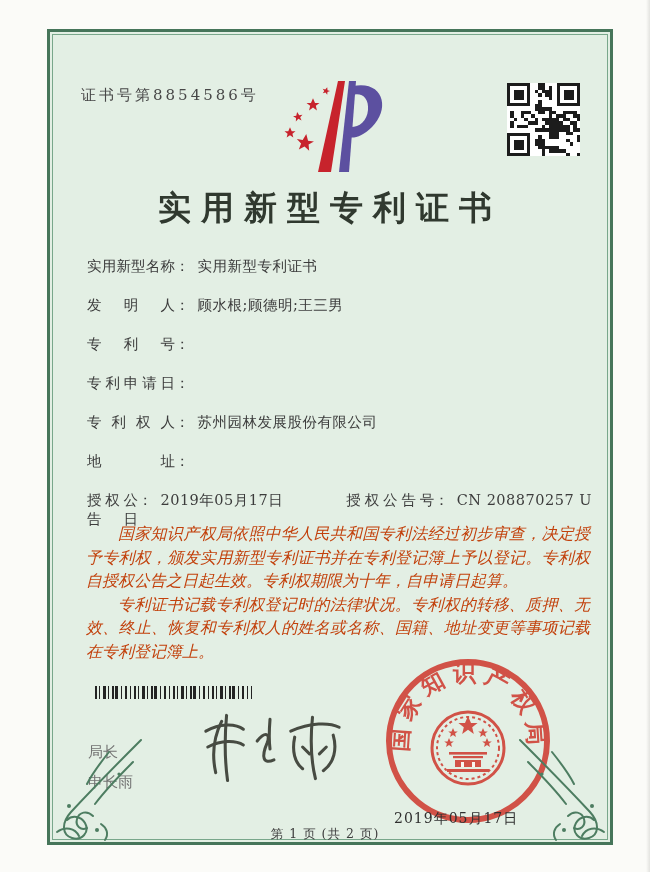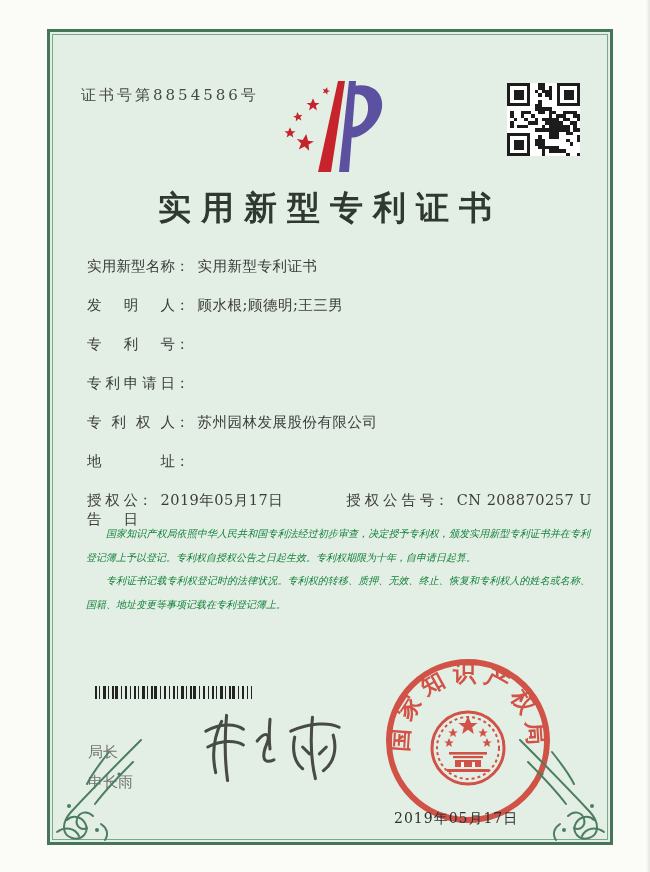--- a/index.html
+++ b/index.html
@@ -57,21 +57,21 @@
     display:inline-block;width:88px;
     text-align:justify;text-align-last:justify;letter-spacing:0;
   }
   .fcolon{margin:0 2px 0 0;}
   .fvalue{margin-left:6px;letter-spacing:.5px;white-space:nowrap;}
   .grant-row{margin-top:11px;display:flex;}
   .grant-col2{margin-left:63px;display:flex;align-items:baseline;}
   
   .body-text{
     position:absolute;left:86px;right:60px;top:522px;
-    font-size:10px;line-height:23.5px;color:#15803d;
+    font-size:16px;line-height:23.5px;color:#c2410c;
     text-align:justify;font-style:italic;
   }
   .body-text p{margin:0;text-indent:2em;}
   
   .barcode{
     position:absolute;left:95px;top:686px;width:157px;height:13px;
     background:repeating-linear-gradient(90deg,
       #232323 0 2px, rgba(0,0,0,0) 2px 4px,
       #232323 4px 5px, rgba(0,0,0,0) 5px 8px,
       #232323 8px 11px, rgba(0,0,0,0) 11px 13px,
@@ -359,20 +359,21 @@
       <rect x="66" y="96" width="38" height="2.6"></rect>
       <rect x="70" y="100" width="30" height="2.2"></rect>
       <rect x="72" y="104" width="26" height="7"></rect>
       <rect x="64" y="113" width="42" height="3"></rect>
       <rect x="78" y="106" width="3" height="5" fill="#fdf6f2"></rect>
       <rect x="89" y="106" width="3" height="5" fill="#fdf6f2"></rect>
     </g>
   </svg>
   <div class="seal-date">2019年05月17日</div>
 
+  <div class="page-footer">第 1 页 (共 2 页)</div>
 
   <svg class="flourish bl" viewBox="0 0 96 108">
     <g fill="none" stroke="#4d7d61" stroke-width="2" stroke-linecap="round">
       <path d="M92,4 C70,26 48,48 22,76 C12,87 13,99 23,102 C33,105 41,96 36,87 C32,80 23,79 18,84"></path>
       <path d="M84,26 C70,40 58,52 46,68"></path>
       <path d="M60,16 C52,26 44,36 38,48"></path>
       <path d="M44,80 C38,74 30,76 28,83 C26,90 32,95 38,92"></path>
       <path d="M8,96 C16,90 26,92 30,100"></path>
       <path d="M52,88 C58,92 60,98 56,104"></path>
     </g>

